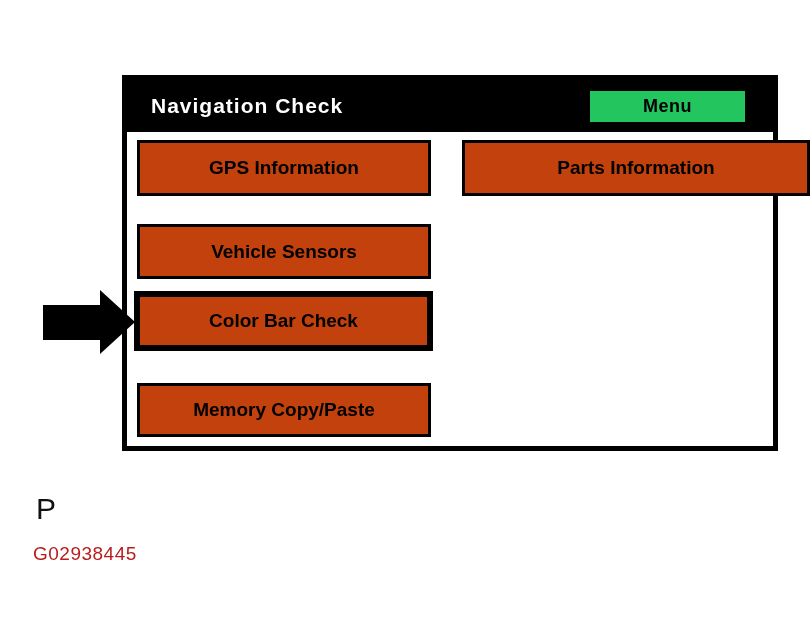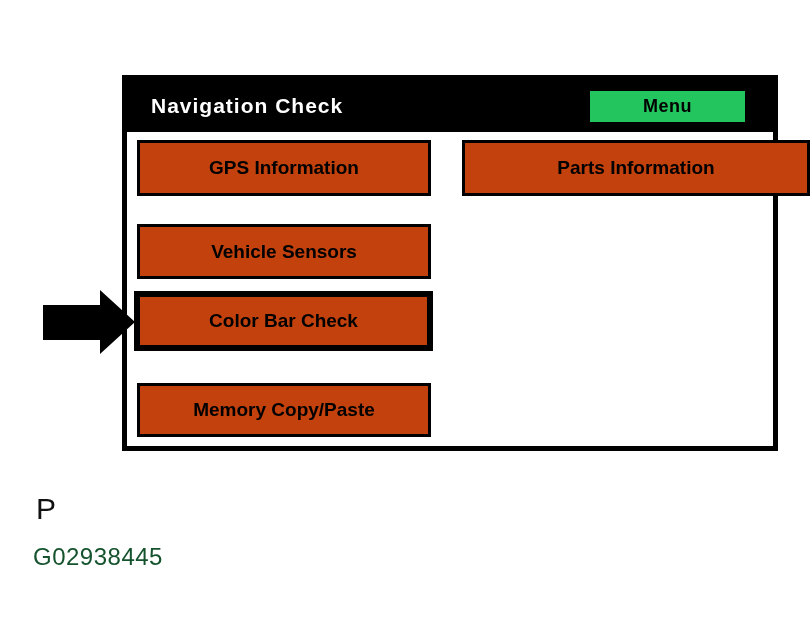--- a/index.html
+++ b/index.html
@@ -79,22 +79,22 @@
   }
   .figure-letter {
     position: absolute;
     left: 36px; top: 492px;
     font-size: 30px;
     color: #111111;
   }
   .figure-code {
     position: absolute;
     left: 33px; top: 543px;
-    font-size: 24px;
-    color: #14532d;
+    font-size: 19px;
+    color: #b91c1c;
     letter-spacing: 0.5px;
   }
 </style>
 </head>
 <body>
 
 <div class="screen">
 
   <div class="screen-header">
     <div class="screen-title">Navigation Check</div>

